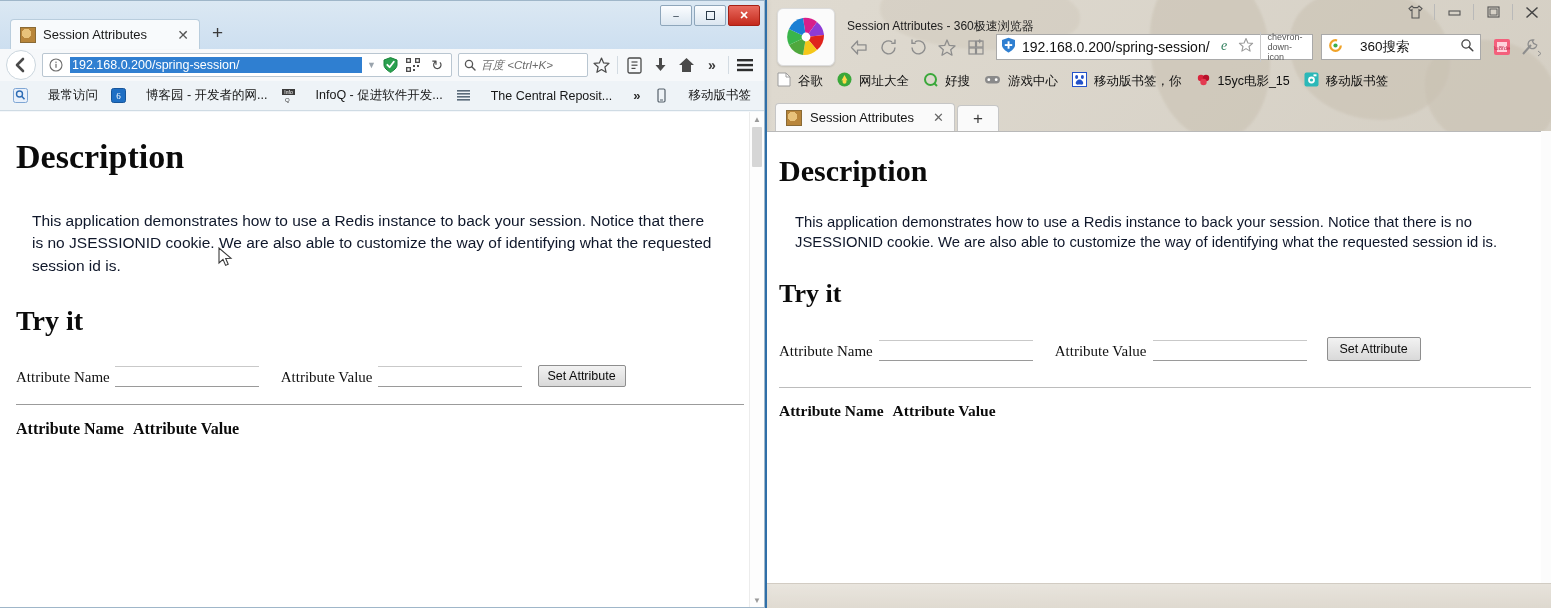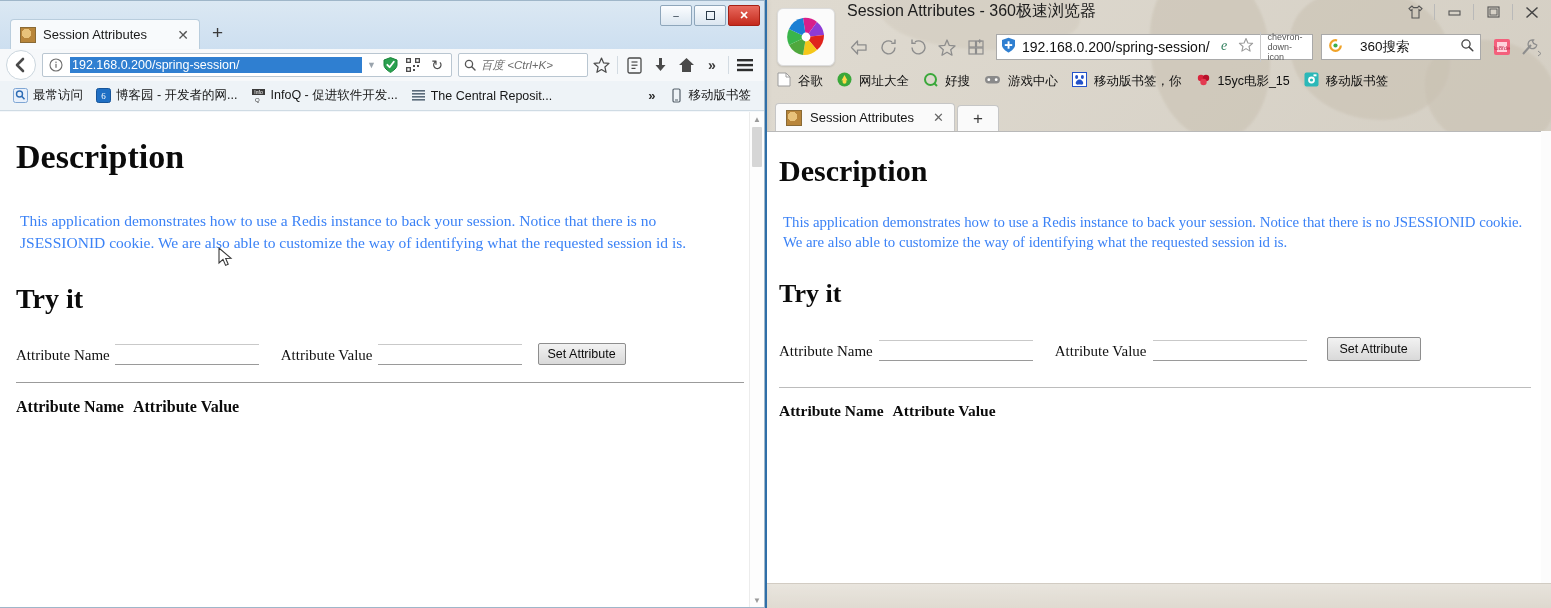--- a/index.html
+++ b/index.html
@@ -82,21 +82,21 @@
   }
   .ff-searchbar .sph { font-size:11.5px; color:#6b6b6b; font-style:italic; white-space:nowrap;}
   .ff-navicon { width:26px; height:26px; display:flex; align-items:center; justify-content:center; flex:none;}
   .ff-sep { width:1px; height:18px; background:#d3dbe2; margin:0 3px; flex:none;}
 
   #ff-bookmarks {
     position:absolute; left:0; top:80px; width:100%; height:30px;
     background:#eef3f7; border-bottom:1px solid #cfdbe4;
     display:flex; align-items:center; padding:0 8px; box-sizing:border-box; gap:3px;
   }
-  .bm { display:flex; align-items:center; gap:5px; padding:2px 5px; white-space:nowrap;}
+  .bm { display:flex; align-items:center; gap:20px; padding:2px 5px; white-space:nowrap;}
   .bm-label { font-size:12.5px; color:#171717;}
   .bm-ico { width:15px; height:15px; flex:none; box-sizing:border-box;}
 
   #ff-content {
     position:absolute; left:0; top:111px; width:100%; bottom:0;
     background:#fff; overflow:hidden;
   }
   #ff-page { position:absolute; left:0; top:0; right:14px; bottom:0; padding:8px 16px; box-sizing:border-box;}
   #ff-scroll { position:absolute; right:0; top:0; width:14px; bottom:0; background:#fdfdfd; border-left:1px solid #ececec;}
   #ff-scroll .thumb { position:absolute; left:2px; top:0px; width:10px; height:40px; background:#d6d6d6; border-radius:1px;}
@@ -113,21 +113,21 @@
     position:absolute; left:0; top:0; width:100%; height:131px;
     background: transparent;
   }
   #se-logo {
     position:absolute; left:10px; top:8px; width:56px; height:56px;
     background:#fbfbfb; border:1px solid #dcdcdc; border-radius:6px;
     display:flex; align-items:center; justify-content:center;
     box-shadow:0 1px 2px rgba(0,0,0,.12);
   }
   #se-title {
-    position:absolute; left:80px; top:1px; font-size:16px; color:#1d1d1d; white-space:nowrap;
+    position:absolute; left:80px; top:18px; font-size:12px; color:#1d1d1d; white-space:nowrap;
   }
   #se-winbtns { position:absolute; right:6px; top:3px; display:flex; gap:6px; align-items:center;}
   .sebtn { width:26px; height:18px; display:flex; align-items:center; justify-content:center; color:#3d3d3d; font-size:12px;}
   .se-divv { width:1px; height:16px; background:#b9b9b9;}
 
   #se-navrow {
     position:absolute; left:78px; top:32px; right:6px; height:30px;
     display:flex; align-items:center; gap:0px;
   }
   .se-navbtn { width:29px; height:28px; display:flex; align-items:center; justify-content:center; flex:none;}
@@ -175,21 +175,21 @@
   }
   #se-statusbar {
     position:absolute; left:0; right:0; bottom:0; height:24px;
     background:linear-gradient(#efece6,#e3ded5); border-top:1px solid #c3bcb0;
     opacity:.75;
   }
   #se-scroll { position:absolute; right:0; top:131px; bottom:24px; width:10px; background:#fcfcfc;}
 
   
   .page-h1 { font-family:"Liberation Serif", serif; font-weight:bold; color:#0b0b0b; margin:0;}
-  .page-p  { font-family:Liberation Serif, serif; color:#3b82f6; margin:4px;}
+  .page-p  { font-family:Liberation Sans, sans-serif; color:#0f172a; margin:16px;}
   .form-row { display:flex; align-items:flex-end; font-family:"Liberation Serif", serif;}
   .f-label { font-size:15px; color:#111; padding-bottom:1px;}
   .f-input {
     border:none; border-bottom:1px solid #9a9a9a; border-top:1px solid #c9c9c9;
     background:#fff; height:17px; outline:none;
     font-family:"Liberation Serif", serif; font-size:14px;
   }
   .f-btn {
     font-family:"Liberation Sans", sans-serif; font-size:12.5px;
     background:linear-gradient(#f2f2f2,#d9d9d9); border:1px solid #8e8e8e;

